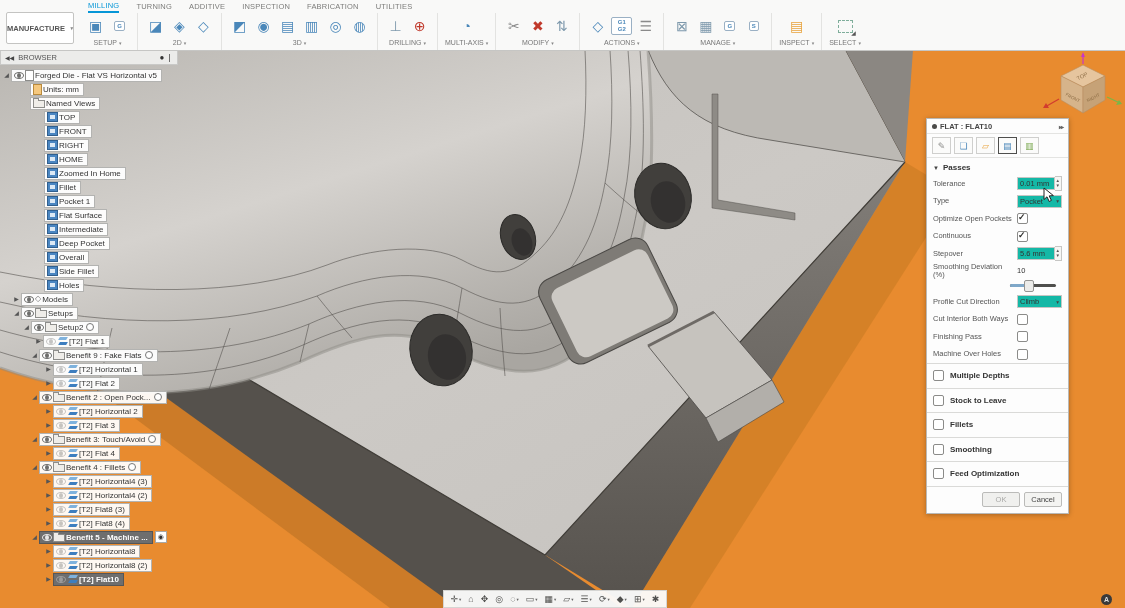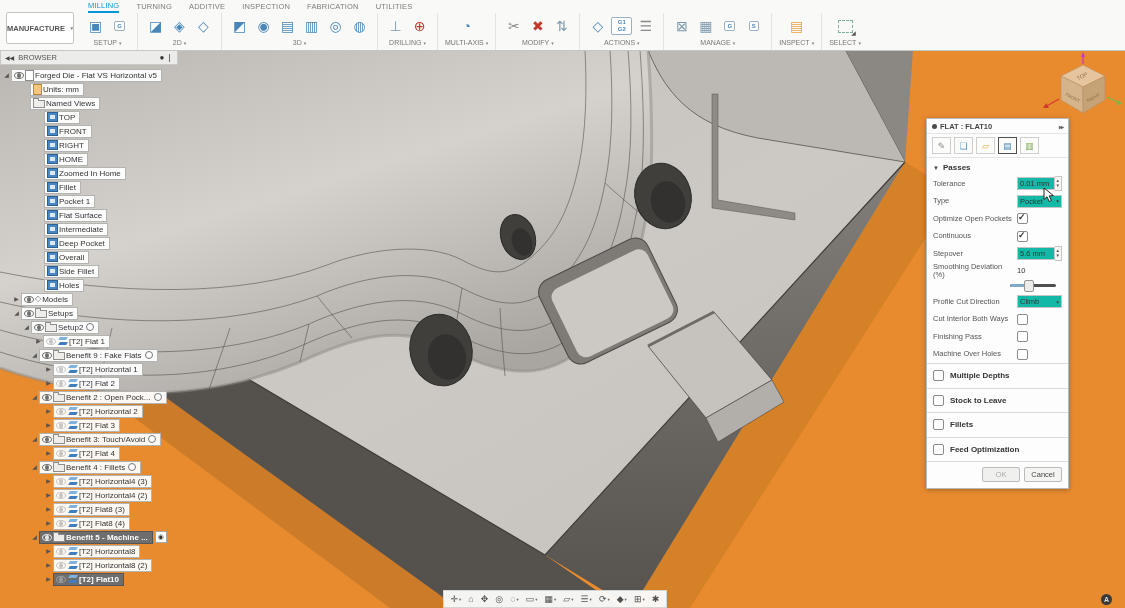--- a/index.html
+++ b/index.html
@@ -1090,20 +1090,24 @@
       <div class="dsection">
         <span class="dcheck"></span>
         <span>Stock to Leave</span>
       </div>
 
       <div class="dsection">
         <span class="dcheck"></span>
         <span>Fillets</span>
       </div>
 
+      <div class="dsection">
+        <span class="dcheck"></span>
+        <span>Smoothing</span>
+      </div>
 
       <div class="dsection">
         <span class="dcheck"></span>
         <span>Feed Optimization</span>
       </div>
     </div>
   <div class="dfooter">
     <span class="btn disabled">OK</span>
     <span class="btn">Cancel</span>
   </div>

